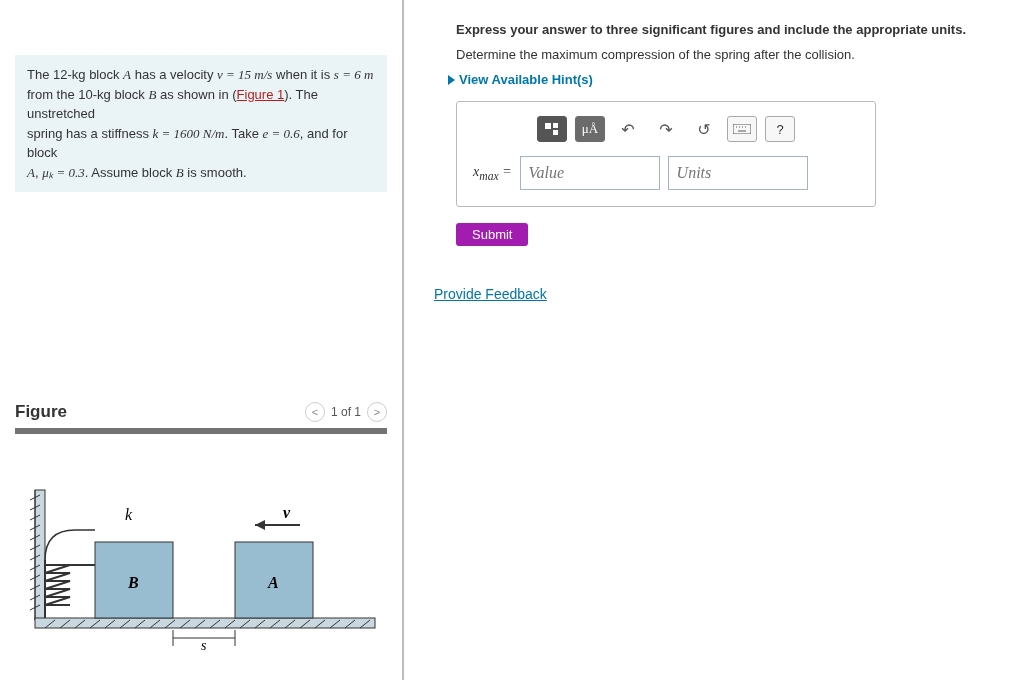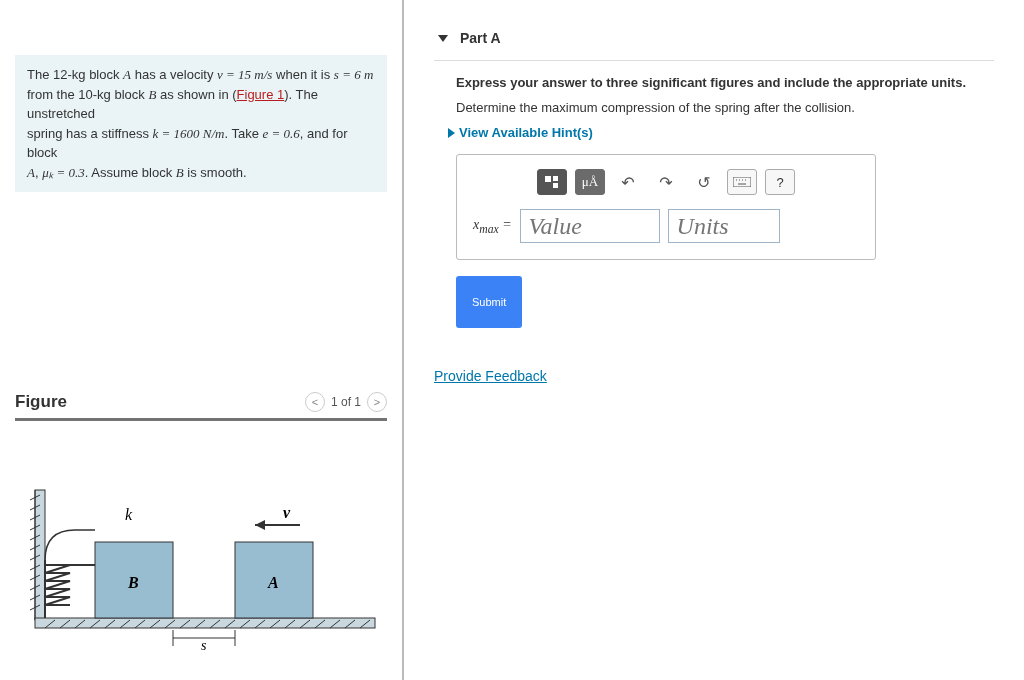--- a/index.html
+++ b/index.html
@@ -3,21 +3,21 @@
 <meta charset="utf-8">
 <style>
 * { box-sizing: border-box; margin: 0; padding: 0; }
 body { font-family: Arial, Helvetica, sans-serif; font-size: 13px; color: #333; background: #fff; display: flex; height: 680px; }
 .left-panel { width: 404px; padding: 20px 15px; border-right: 2px solid #bbb; display: flex; flex-direction: column; }
 .problem-box { background: #eaf4f7; padding: 10px 12px; font-size: 13px; line-height: 1.5; margin-top: 35px; }
 .problem-box i { font-family: 'Times New Roman', serif; font-style: italic; }
 .serif { font-family: 'Times New Roman', serif; }
 .link { color: #b91c1c; text-decoration: underline; cursor: pointer; }
 .spacer { flex: 1; }
-.figure-header { display: flex; align-items: center; justify-content: space-between; border-bottom: 3px solid #737373; padding-bottom: 6px; margin-bottom: 29px; }
+.figure-header { display: flex; align-items: center; justify-content: space-between; border-bottom: 6px solid #737373; padding-bottom: 6px; margin-bottom: 16px; }
 .figure-title { font-size: 17px; font-weight: bold; }
 .pager { display: flex; align-items: center; gap: 6px; font-size: 12px; color: #555; }
 .pager-btn { width: 20px; height: 20px; border: 1px solid #ccc; border-radius: 50%; display: flex; align-items: center; justify-content: center; color: #888; font-size: 11px; background: #fff; }
 .figure-img { margin: 20px 10px 0 10px; }
 
 .right-panel { flex: 1; padding: 20px 30px; }
 .part-header { display: flex; align-items: center; gap: 12px; padding: 10px 4px 14px 4px; border-bottom: 1px solid #ddd; margin-bottom: 14px; }
 .caret-down { width: 0; height: 0; border-left: 5px solid transparent; border-right: 5px solid transparent; border-top: 7px solid #333; }
 .part-title { font-weight: bold; font-size: 14px; }
 .qtext { font-size: 13px; margin: 2px 0 10px 22px; }
@@ -26,25 +26,25 @@
 .caret-right { width: 0; height: 0; border-top: 5px solid transparent; border-bottom: 5px solid transparent; border-left: 7px solid #0077aa; }
 
 .answer-box { border: 1px solid #bbb; border-radius: 3px; margin-left: 22px; width: 420px; padding: 14px 16px 16px 16px; }
 .toolbar { display: flex; gap: 8px; align-items: flex-end; margin-bottom: 14px; justify-content: center; }
 .tool { width: 30px; height: 26px; border: 1px solid #aaa; border-radius: 3px; display: flex; align-items: center; justify-content: center; font-size: 13px; background: #f7f7f7; position: relative; }
 .tool.dark { background: #555; color: #fff; border-color: #555; }
 .tool.dark2 { background: #6b6b6b; color: #fff; border-color: #6b6b6b; font-family: 'Times New Roman', serif; }
 .tool.plain { border: none; background: none; font-size: 16px; color: #555; }
 .input-row { display: flex; align-items: center; gap: 8px; }
 .varlabel { font-family: 'Times New Roman', serif; font-style: italic; font-size: 14px; }
-.value-input, .units-input { height: 34px; border: 1px solid #9fb4c7; font-family: 'Times New Roman', serif; font-size: 24px; font-style: italic; color: #999; padding: 8px 8px; background: #fff; }
+.value-input, .units-input { height: 34px; border: 1px solid #9fb4c7; font-family: 'Times New Roman', serif; font-size: 16px; font-style: italic; color: #999; padding: 8px 8px; background: #fff; }
 .value-input { width: 140px; }
-.units-input { width: 112px; }
+.units-input { width: 140px; }
 
-.submit-btn { background: #3b82f6; color: #fff; border: none; border-radius: 3px; padding: 20px 16px; font-size: 11px; margin: 16px 0 0 22px; cursor: pointer; }
+.submit-btn { background: #a21caf; color: #fff; border: none; border-radius: 3px; padding: 4px 16px; font-size: 13px; margin: 16px 0 0 22px; cursor: pointer; }
 .feedback { color: #0077aa; text-decoration: underline; font-size: 14px; margin: 40px 0 0 0; display: inline-block; cursor: pointer; }
 
 
 svg { display: block; }
 </style>
 </head>
 <body>
 
 <div class="left-panel">
   <div class="problem-box">
@@ -130,24 +130,20 @@
       <text x="100" y="50" font-family="Times New Roman" font-style="italic" font-size="16">k</text>
       <text x="258" y="48" font-family="Times New Roman" font-style="italic" font-size="16" font-weight="bold">v</text>
       <text x="103" y="118" font-family="Times New Roman" font-style="italic" font-size="16" font-weight="bold">B</text>
       <text x="243" y="118" font-family="Times New Roman" font-style="italic" font-size="16" font-weight="bold">A</text>
       <text x="176" y="180" font-family="Times New Roman" font-style="italic" font-size="14">s</text>
     </svg>
   </div>
 </div>
 
 <div class="right-panel">
-  <div class="part-header">
-    <div class="caret-down"></div>
-    <div class="part-title">Part A</div>
-  </div>
 
   <div class="qtext bold">Express your answer to three significant figures and include the appropriate units.</div>
   <div class="qtext">Determine the maximum compression of the spring after the collision.</div>
 
   <div class="hints">
     <div class="caret-right"></div>
     <span>View Available Hint(s)</span>
   </div>
 
   <div class="answer-box">

